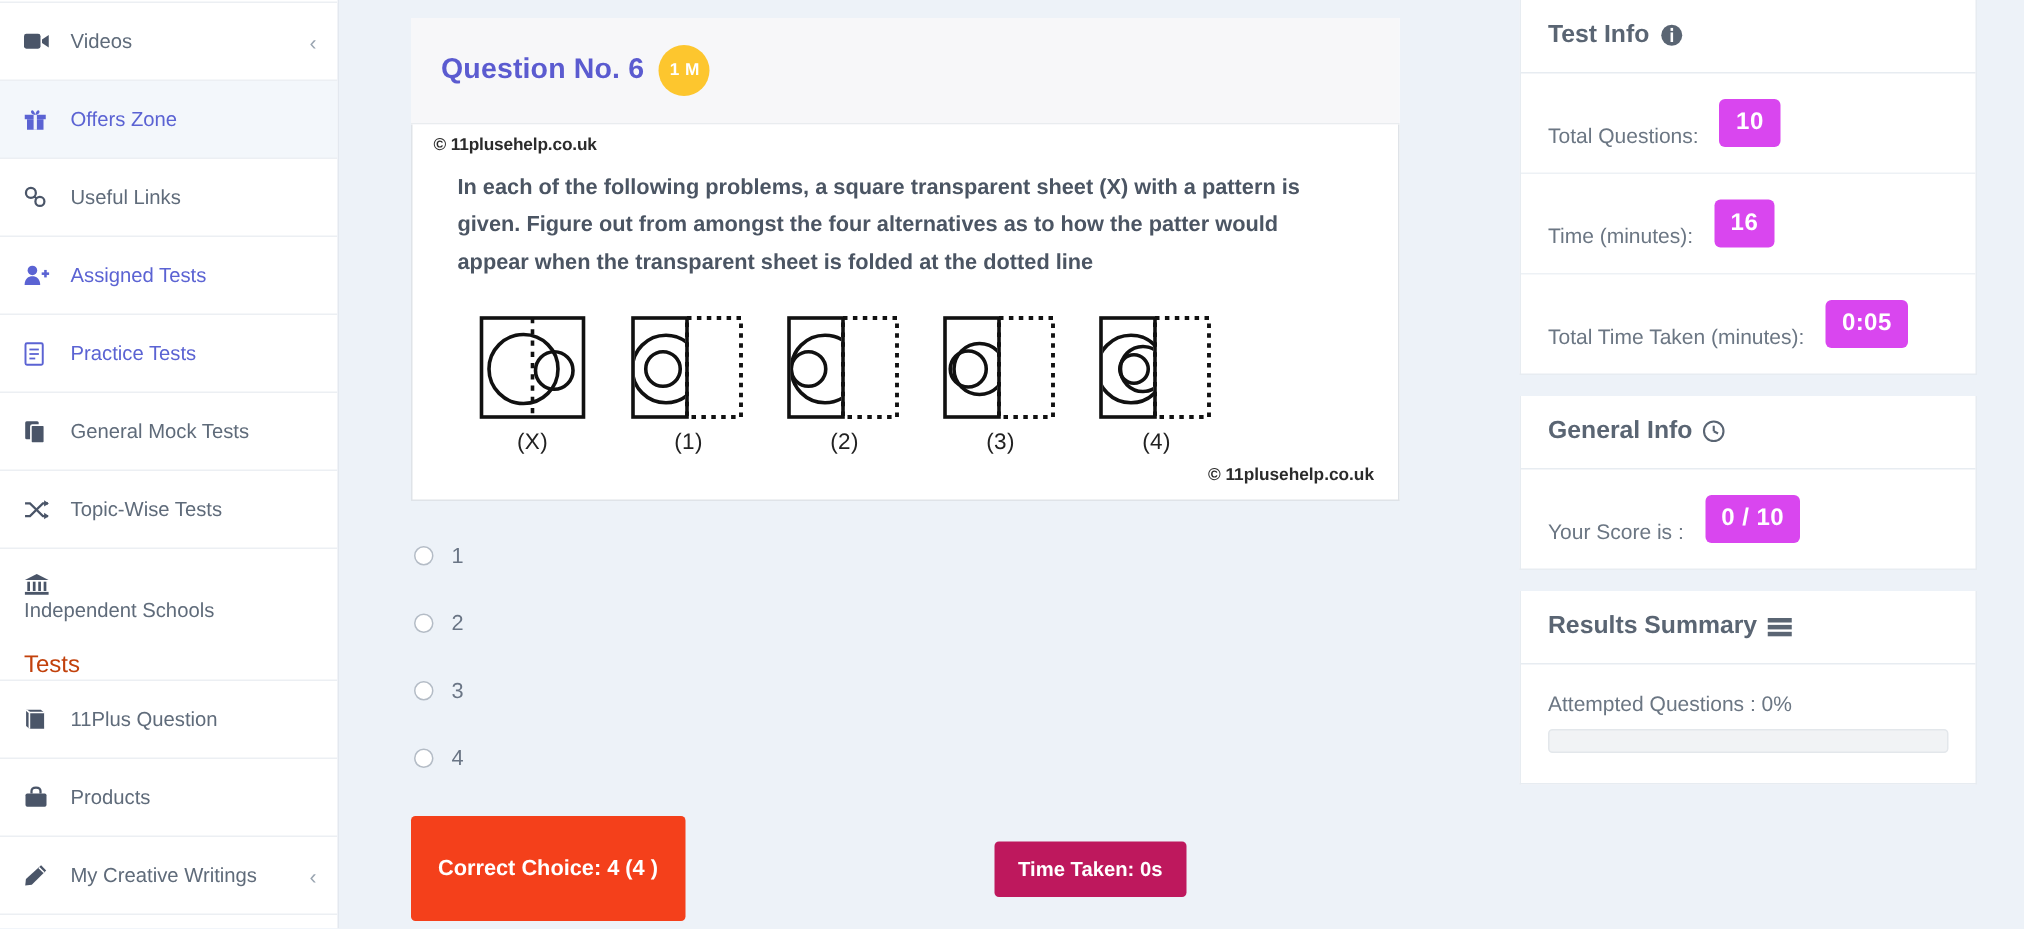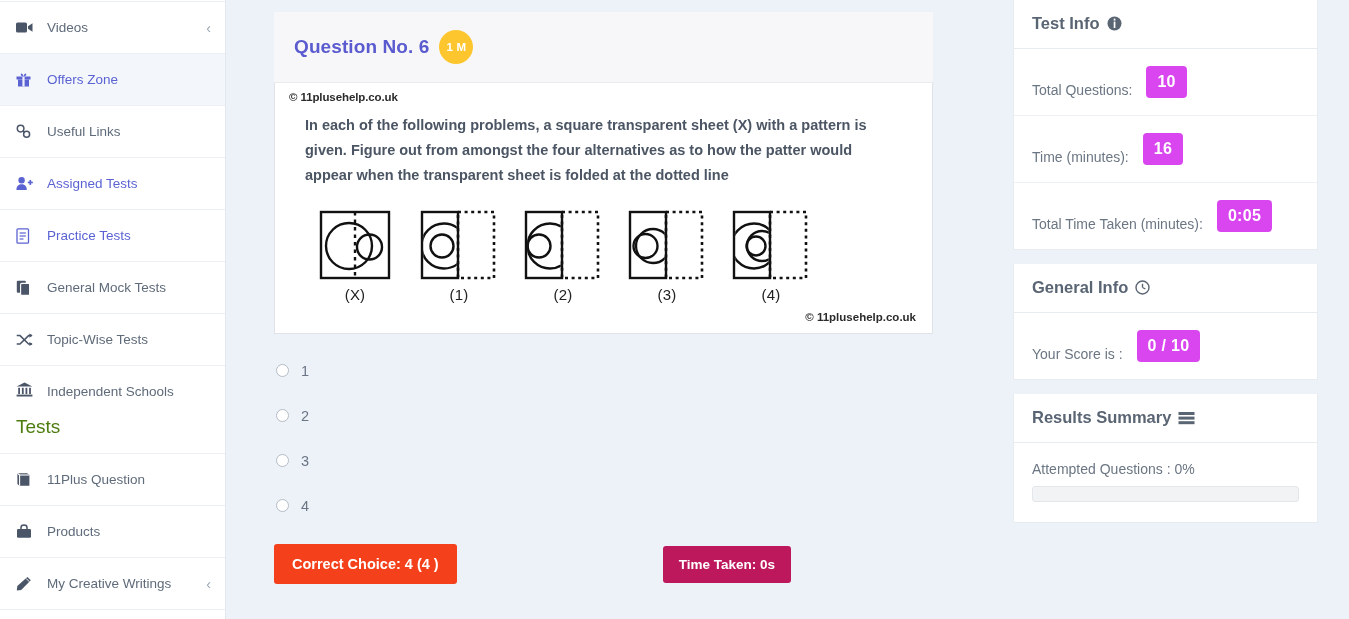--- a/index.html
+++ b/index.html
@@ -32,20 +32,21 @@
     cursor: pointer;
     font-size: 13.5px;
     color: #5a6a7d;
     position: relative;
   }
   .nav-item.multiline {
     height: 88px;
     align-items: flex-start;
     padding-top: 16px;
     flex-wrap: wrap;
+    flex-direction: column;
   }
   .nav-item.active { background: #f3f7fb; }
   .nav-item.active .nav-label { color: #5b63d3; }
   .nav-icon {
     width: 22px; min-width: 22px;
     display: inline-flex;
     align-items: center;
     justify-content: flex-start;
     margin-right: 9px;
   }
@@ -58,22 +59,22 @@
   }
   .nav-label.accent { color: #5b63d3; }
   .nav-chevron {
     color: #9aa5b1;
     font-size: 14px;
     line-height: 1;
     margin-left: auto;
   }
   .nav-item.multiline .nav-wrap-2 {
     width: 100%;
-    color: #4d7c0f;
-    font-size: 19px;
+    color: #c2410c;
+    font-size: 16px;
   }
   .sidebar-top-line {
     height: 2px;
     background: #ffffff;
     border-bottom: 1px solid #eceff3;
   }
 
   
   .main {
     flex: 1;
@@ -192,21 +193,21 @@
   .btn {
     border: none;
     color: #fff;
     font-size: 14.5px;
     font-weight: bold;
     cursor: pointer;
     font-family: "Liberation Sans", sans-serif;
   }
   .btn-correct {
     background: #f4401b;
-    padding: 12px 18px;
+    padding: 27px 18px;
     border-radius: 3px;
   }
   .btn-time {
     background: #be185d;
     padding: 11px 16px;
     border-radius: 3px;
     margin-left: auto;
     margin-right: 142px;
     font-size: 13.5px;
   }

